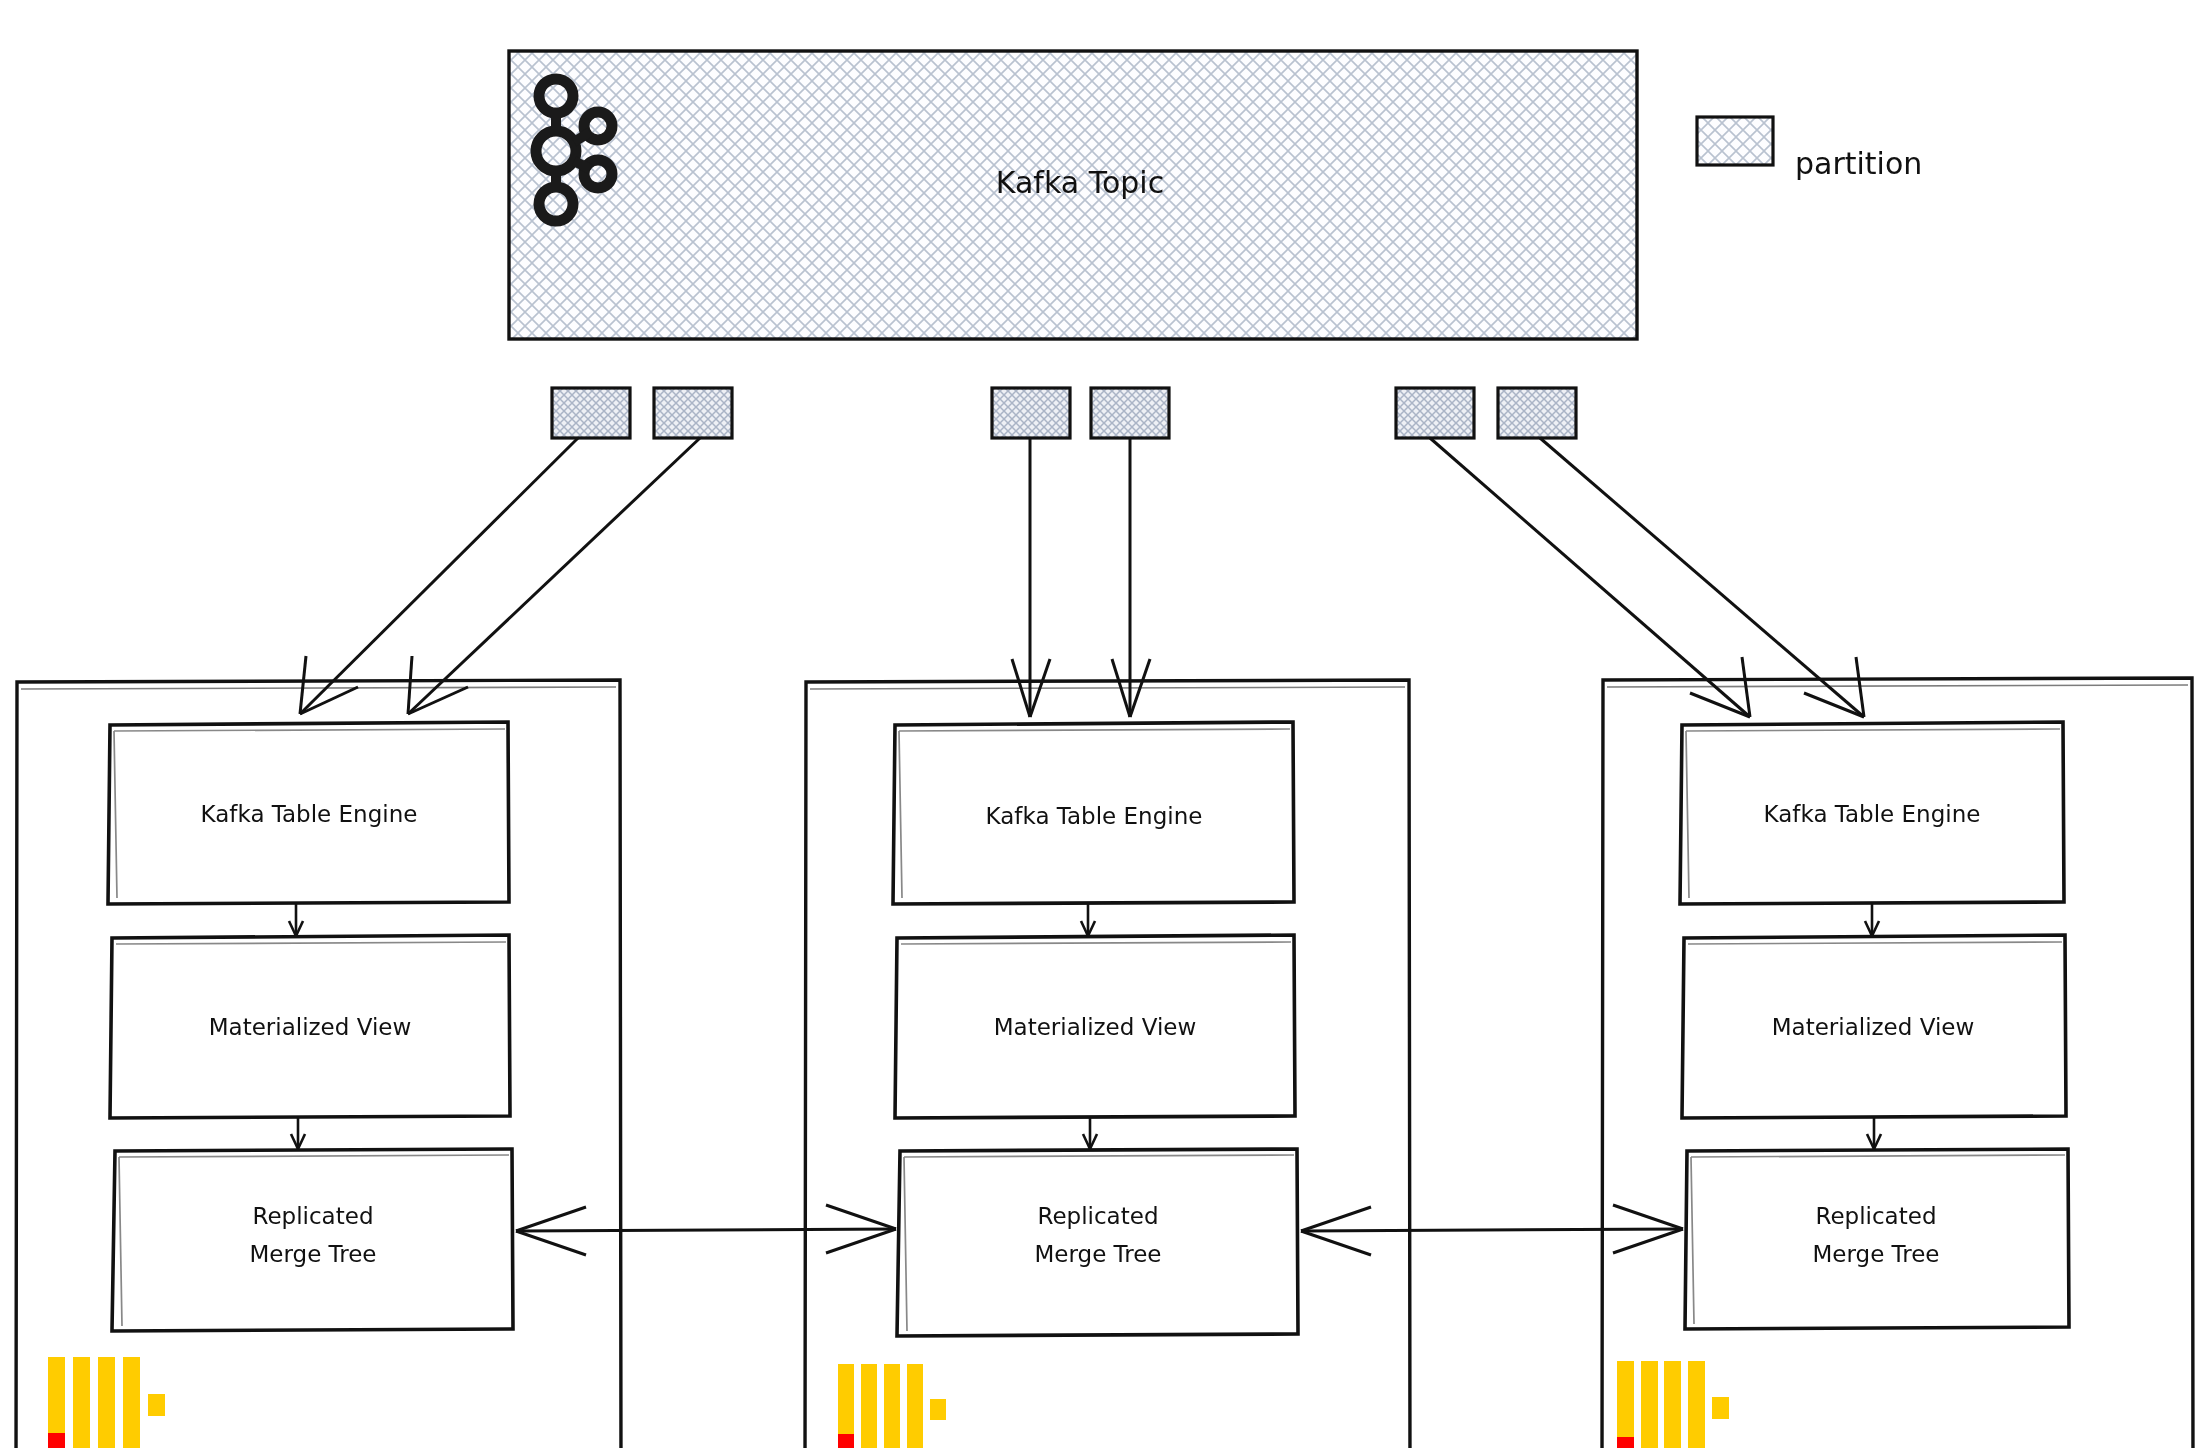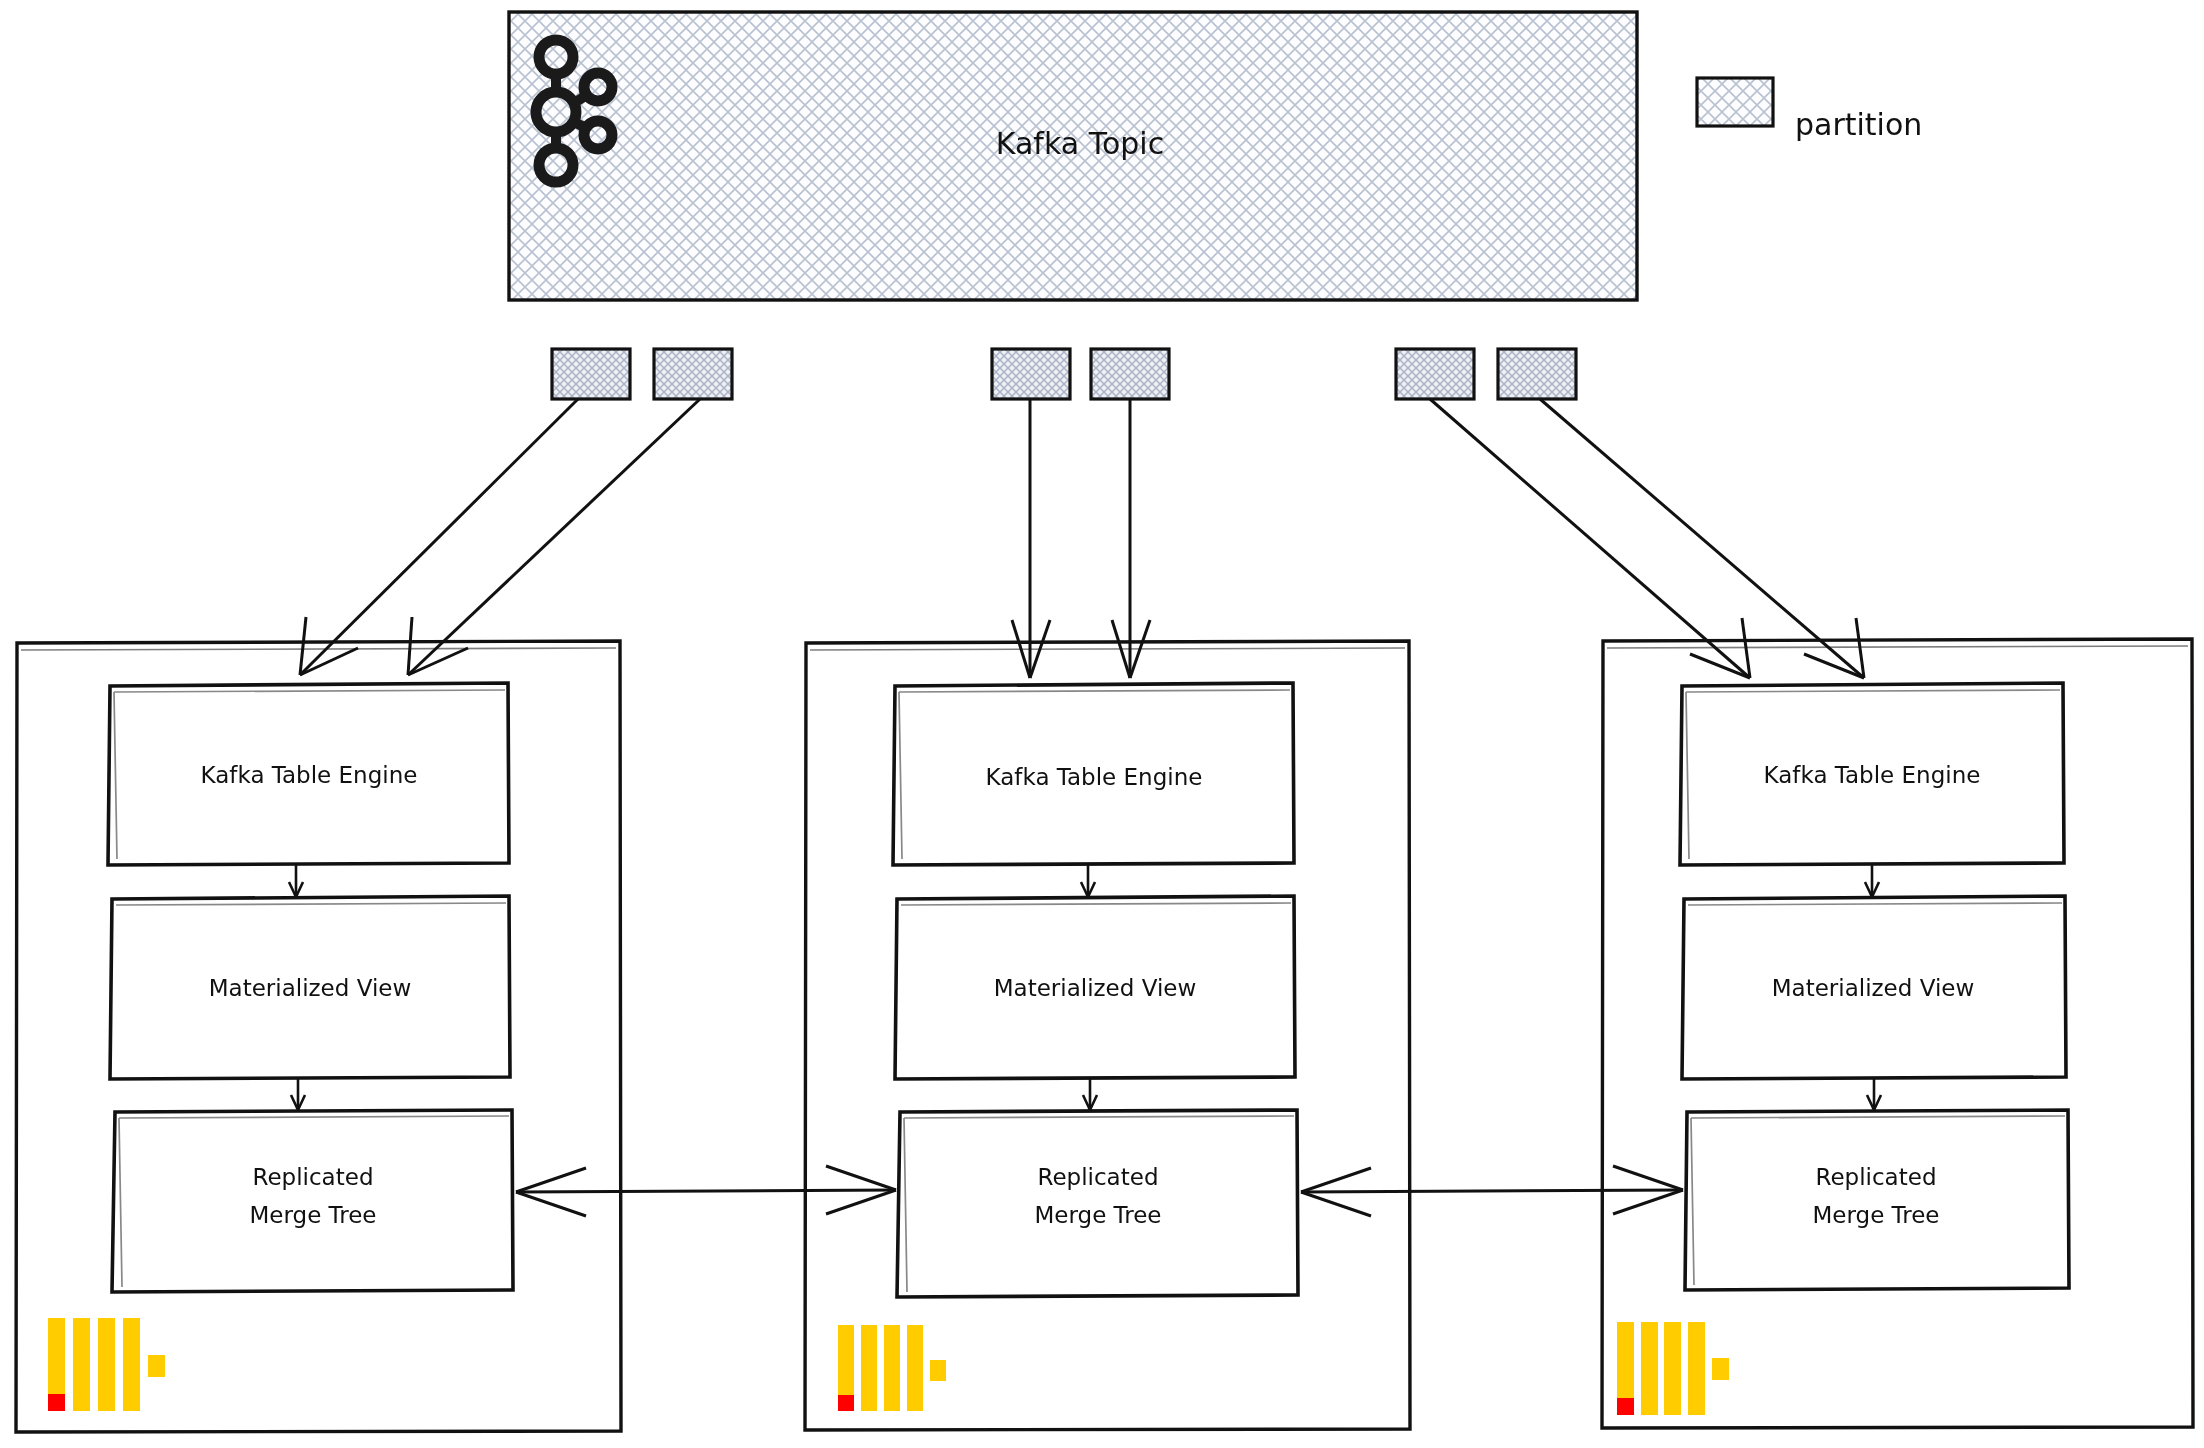--- a/index.html
+++ b/index.html
@@ -1,18 +1,18 @@
 <!DOCTYPE html>
 <html><head>
 <meta charset="utf-8">
 <style>
   html,body{margin:0;padding:0;background:#ffffff;}
   body{width:2204px;height:1448px;overflow:hidden;
        font-family:"DejaVu Sans","Liberation Sans",sans-serif;}
-  #stage{position:relative;width:2204px;height:1112px;}
+  #stage{position:relative;width:2204px;height:1112px;margin-top:39px;}
   svg#canvas{position:absolute;left:0;top:0;width:2204px;height:1448px;}
   .lbl{font-family:"DejaVu Sans","Liberation Sans",sans-serif;
        fill:#111111;text-anchor:middle;dominant-baseline:middle;}
   .lbl-topic{font-size:30px;}
   .lbl-box{font-size:23px;}
   .lbl-legend{font-size:30px;text-anchor:start;}
 </style>
 </head>
 <body>
 

